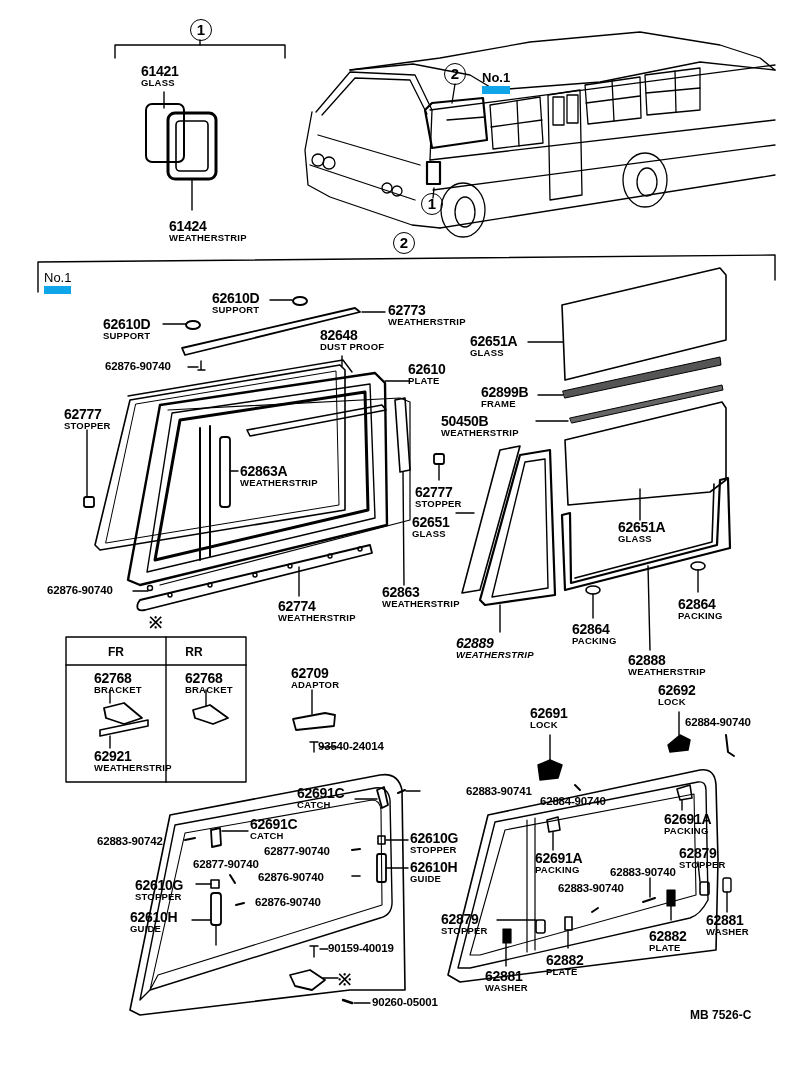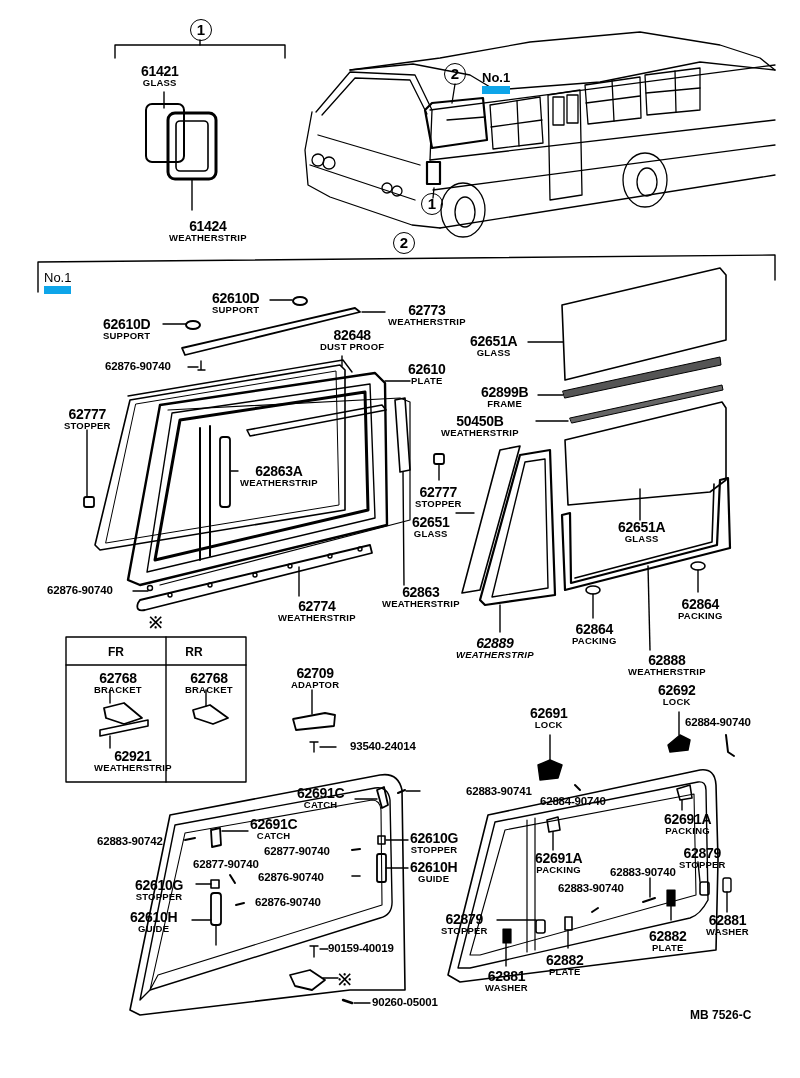--- a/index.html
+++ b/index.html
@@ -1,19 +1,19 @@
 <!DOCTYPE html>
 <html><head>
 <meta charset="utf-8">
 <style>
   html, body { margin: 0; padding: 0; background: #ffffff; }
   body { width: 800px; height: 1078px; position: relative; overflow: hidden;
          font-family: "Liberation Sans", sans-serif; color: #000; }
   #canvas { position: absolute; left: 0; top: 0; }
-  .lbl { position: absolute; line-height: 1; white-space: nowrap; text-align: center; }
+  .lbl { position: absolute; line-height: 1; white-space: nowrap; }
   .pn { font-size: 14px; font-weight: bold; letter-spacing: -0.3px; display: block; }
   .nm { font-size: 9.5px; font-weight: bold; letter-spacing: 0.2px; display: block; margin-top: 0px; }
   .pn-inline { font-size: 11.5px; font-weight: bold; letter-spacing: -0.2px; }
   .circ { position: absolute; width: 20px; height: 20px; border: 1.6px solid #000; border-radius: 50%;
           font-size: 15px; font-weight: bold; text-align: center; line-height: 20px; }
   .noone { position: absolute; font-size: 13px; font-weight: bold; border-bottom: 8px solid #0ea5e9; padding-bottom: 1px; }
   .tbl-head { position: absolute; font-size: 12px; font-weight: bold; text-align: center; }
   .mark { position: absolute; font-size: 16px; font-weight: bold; }
   .code { position: absolute; font-size: 12px; font-weight: bold; }
 </style>
@@ -398,21 +398,21 @@
 </div>
 <div class="lbl" style="left:185px;top:671px;">
   <span class="pn">62768</span>
   <span class="nm">BRACKET</span>
 </div>
 
 <div class="lbl" style="left:291px;top:666px;">
   <span class="pn">62709</span>
   <span class="nm">ADAPTOR</span>
 </div>
-<div class="lbl pn-inline" style="left:350px;top:741px;">93540-24014</div>
+<div class="lbl pn-inline" style="left:318px;top:741px;">93540-24014</div>
 
 <div class="lbl" style="left:297px;top:786px;">
   <span class="pn">62691C</span>
   <span class="nm">CATCH</span>
 </div>
 <div class="lbl pn-inline" style="left:424px;top:786px;margin-left:42px;">62883-90741</div>
 <div class="lbl" style="left:250px;top:817px;">
   <span class="pn">62691C</span>
   <span class="nm">CATCH</span>
 </div>

